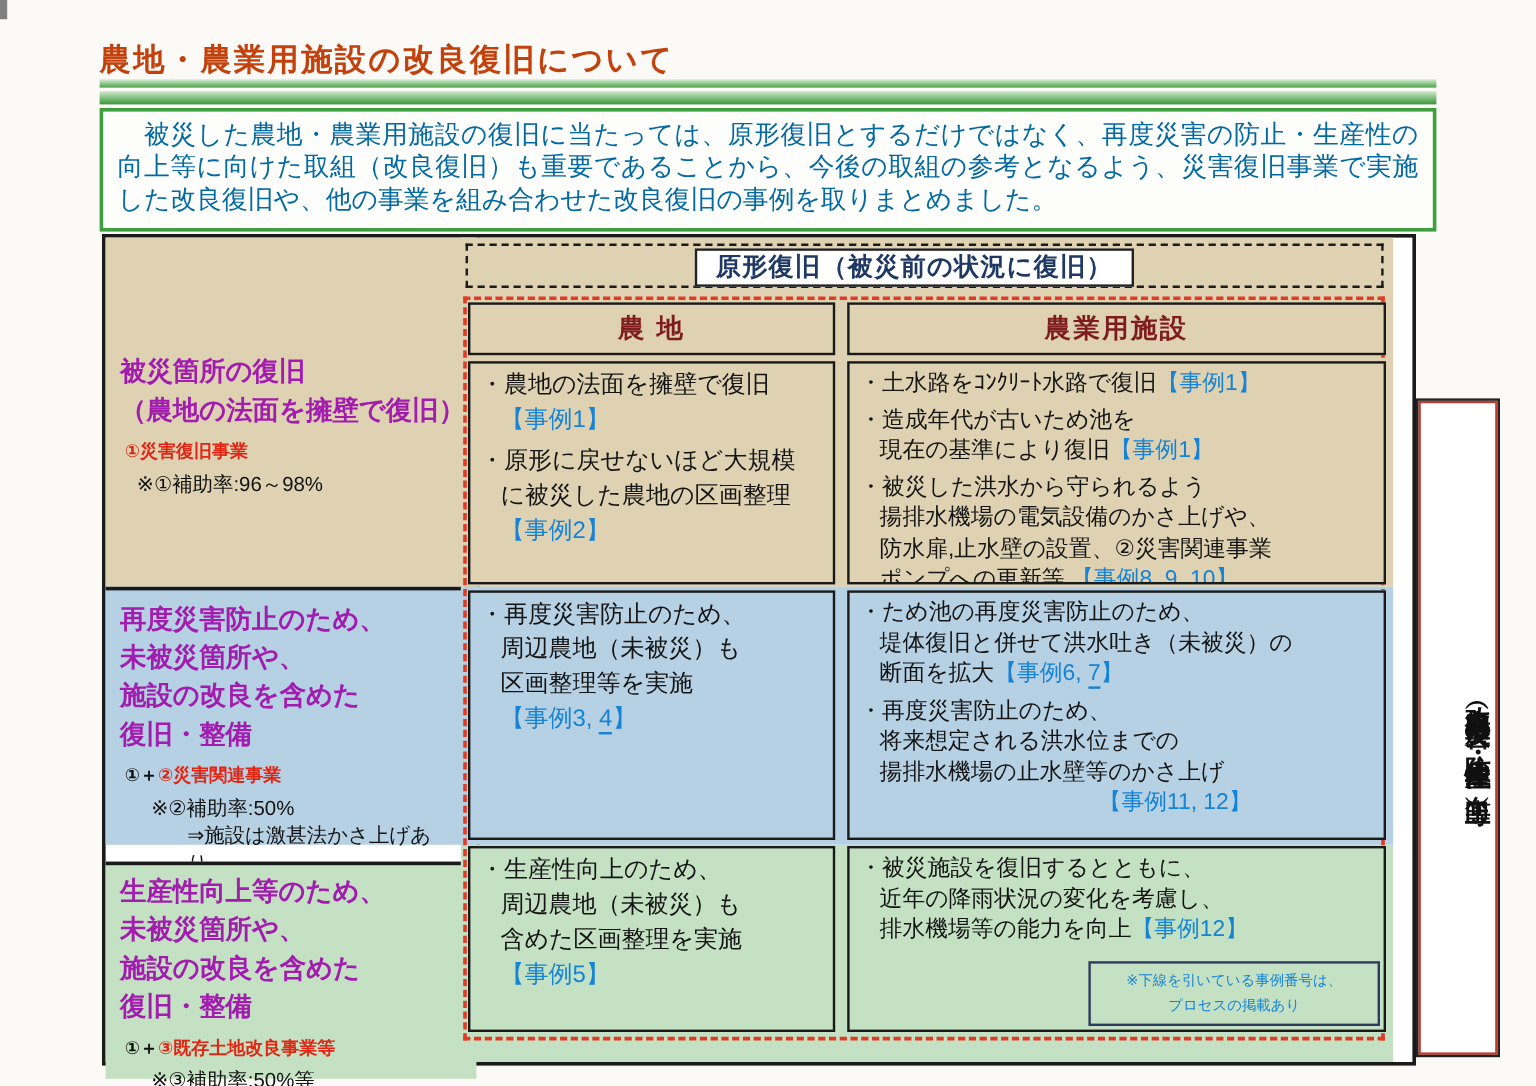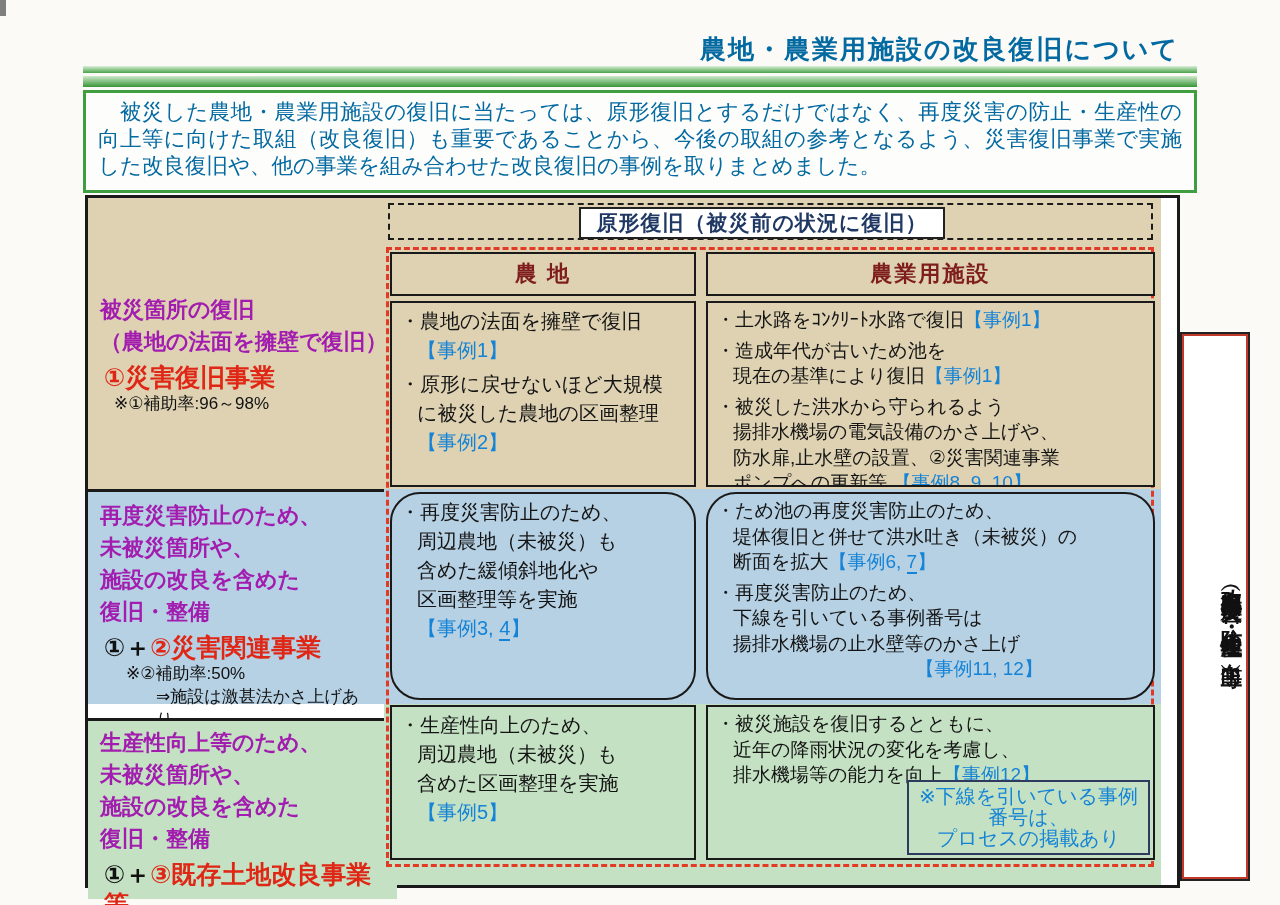--- a/index.html
+++ b/index.html
@@ -6,43 +6,43 @@
   body{
     width:1280px;height:905px;position:relative;overflow:hidden;
     background:#fbfaf7;
     font-family:"Liberation Sans","DejaVu Sans",sans-serif;
     color:#1a1a1a;
     -webkit-font-smoothing:antialiased;
   }
   .abs{position:absolute;}
 
   
-  .doc-title{left:67px;top:32px;width:1112px;text-align:right;
-    font-size:26px;font-weight:bold;letter-spacing:2px;color:#0369a1;}
+  .doc-title{left:83px;top:32px;width:1112px;text-align:left;
+    font-size:26px;font-weight:bold;letter-spacing:2px;color:#c2410c;}
   .green-bar1{left:83px;top:66px;width:1114px;height:7px;
     background:linear-gradient(to bottom,#d9efd6,#4aa24a);}
   .green-bar2{left:83px;top:76px;width:1114px;height:11px;
     background:linear-gradient(to bottom,#cfe9cc,#379637);}
   .intro-box{left:83px;top:90px;width:1114px;height:103px;
     border:3px solid #3f9e3f;background:#fdfdfb;box-sizing:border-box;
     padding:6px 12px 0 12px;}
   .intro-text{font-size:21.5px;line-height:27px;color:#0369a1;text-align:justify;}
 
   
   .main-table{left:85px;top:195px;width:1095px;height:693px;
     border:3px solid #1a1a1a;background:#fff;box-sizing:border-box;}
 
   
   .left-col{left:0;top:0;width:309px;height:687px;border-right:3px solid #1a1a1a;}
   .lrow{left:0;width:309px;box-sizing:border-box;}
   .lrow1{top:0;height:291px;background:#ded2b2;padding:96px 6px 0 12px;}
   .lrow2{top:291px;height:215px;background:#b6d1e4;border-top:3px solid #1a1a1a;padding:8px 22px 0 12px;}
   .lrow3{top:520px;height:181px;background:#c4e2c3;border-top:3px solid #1a1a1a;padding:6px 6px 0 12px;}
   .lt-line{font-size:22px;font-weight:bold;line-height:32px;color:#a21caf;}
-  .lt-prog{font-size:25px;font-weight:bold;line-height:30px;margin-top:4px;padding-left:4px;color:#111;}
+  .lt-prog{font-size:15px;font-weight:bold;line-height:30px;margin-top:4px;padding-left:4px;color:#111;}
   .prog-red{color:#e02615;}
   .lt-note{font-size:17px;line-height:23px;color:#111;}
   .lt-note.i1{padding-left:14px;}
   .lt-note.i2{padding-left:26px;}
   .lt-note.i3{padding-left:56px;}
 
   
   .right-area{left:296px;top:0;width:777px;height:834px;}
   .stripe{left:0;width:777px;}
   .stripe1{top:0;height:291px;background:#ded2b2;}
@@ -57,34 +57,34 @@
   .red-dash-box{left:2px;top:49px;width:768px;height:620px;
     border:3px dashed #e23b25;box-sizing:border-box;}
 
   .cells-grid{left:6px;top:54px;width:765px;height:608px;
     display:grid;grid-template-columns:306px 449px;grid-template-rows:44px 186px 208px 1fr;
     column-gap:10px;row-gap:5px;position:absolute;}
   .cell{border:2px solid #1a1a1a;box-sizing:border-box;overflow:hidden;position:relative;}
   .cell.hdr{background:#ded2b2;display:flex;align-items:center;justify-content:center;
     font-size:22px;font-weight:bold;letter-spacing:2px;color:#7f1d1d;}
   .cell.bg1{background:#ded2b2;}
-  .cell.bg2{background:#b6d1e4;border-radius:30px;}
+  .cell.bg2{background:#b6d1e4;}
   .cell.bg3{background:#c4e2c3;}
   .cell.body{padding:4px 6px 0 8px;font-size:19px;color:#141414;}
   .cell.cn{line-height:29px;font-size:20px;}
   .cell.cs{line-height:25.5px;}
   .para{margin:0 0 5px 0;}
   .line.i1{padding-left:17px;}
   .seg-b{color:#1583d6;}
   .seg-bu{color:#1583d6;border-bottom:2px solid #1583d6;}
 
   
   .proc-note{position:absolute;right:3px;bottom:3px;width:243px;background:#c4e2c3;
     border:2px solid #2e3a5e;box-sizing:border-box;text-align:center;
-    font-size:20px;line-height:21px;color:#1583d6;padding:4px 6px;}
+    font-size:12px;line-height:21px;color:#1583d6;padding:4px 16px;}
 
   
   .kairyo-box{left:1182px;top:334px;width:66px;height:545px;background:#fff;
     border:2px solid #c0392b;outline:2px solid #222;box-sizing:border-box;
     writing-mode:vertical-rl;text-orientation:mixed;
     font-size:21.5px;font-weight:bold;color:#111;letter-spacing:1.5px;
     padding-top:12px;text-align:left;display:flex;justify-content:center;}
 
   .corner-mark{left:0;top:0;width:6px;height:16px;background:#4a4a4a;opacity:.7;}
 </style>
@@ -166,34 +166,33 @@
             <div class="line i1"><span>揚排水機場の電気設備のかさ上げや、</span></div>
             <div class="line i1"><span>防水扉,止水壁の設置、②災害関連事業</span></div>
             <div class="line i1"><span>ポンプへの更新等 </span><span class="seg-b">【事例8, 9, 10】</span></div>
           </div>
         </div>
 
       <div class="cell body bg2 cn">
           <div class="para">
             <div class="line i0"><span>・再度災害防止のため、</span></div>
             <div class="line i1"><span>周辺農地（未被災）も</span></div>
-            <div class="line i1"><span>含めた緩傾斜地化や</span></div>
             <div class="line i1"><span>区画整理等を実施</span></div>
             <div class="line i1"><span class="seg-b">【事例3, </span><span class="seg-bu">4</span><span class="seg-b">】</span></div>
           </div>
         </div>
       <div class="cell body bg2 cs">
           <div class="para">
             <div class="line i0"><span>・ため池の再度災害防止のため、</span></div>
             <div class="line i1"><span>堤体復旧と併せて洪水吐き（未被災）の</span></div>
             <div class="line i1"><span>断面を拡大</span><span class="seg-b">【事例6, </span><span class="seg-bu">7</span><span class="seg-b">】</span></div>
           </div>
           <div class="para">
             <div class="line i0"><span>・再度災害防止のため、</span></div>
-            <div class="line i1"><span>下線を引いている事例番号は</span></div>
+            <div class="line i1"><span>将来想定される洪水位までの</span></div>
             <div class="line i1"><span>揚排水機場の止水壁等のかさ上げ</span></div>
             <div class="line i1" style="padding-left: 10.5em;"><span class="seg-b">【事例11, 12】</span></div>
           </div>
         </div>
 
       <div class="cell body bg3 cn">
           <div class="para">
             <div class="line i0"><span>・生産性向上のため、</span></div>
             <div class="line i1"><span>周辺農地（未被災）も</span></div>
             <div class="line i1"><span>含めた区画整理を実施</span></div>

